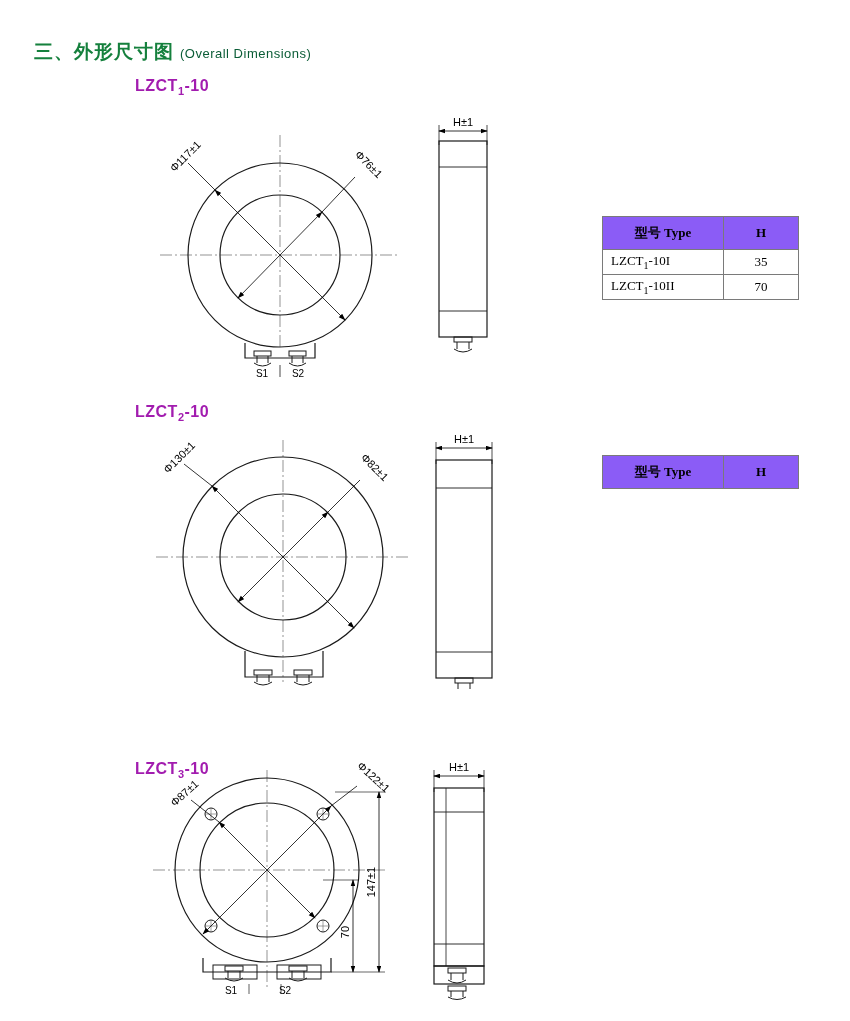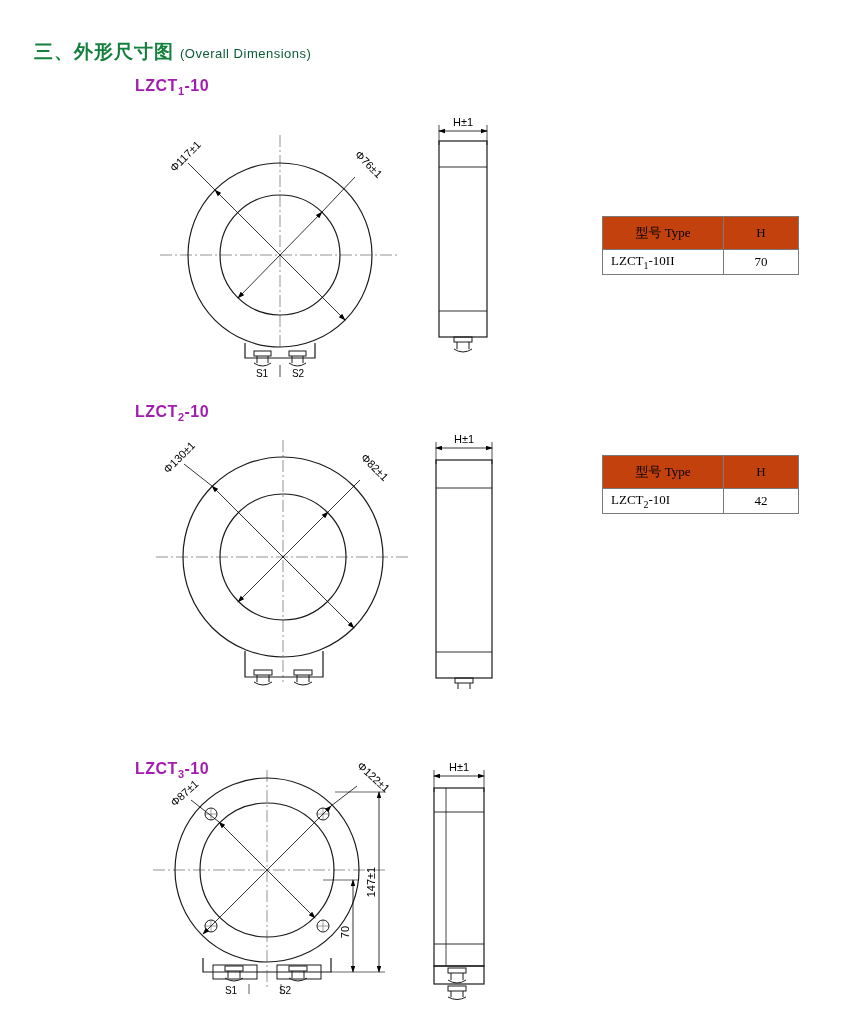--- a/index.html
+++ b/index.html
@@ -66,22 +66,22 @@
     font-size: 13px;
     background: #fff;
   }
   .dim-table th, .dim-table td {
     border: 1px solid #7a7a7a;
     text-align: center;
     height: 22px;
     padding: 1px 6px;
   }
   .dim-table thead th {
-    background: #c2410c;
-    font-weight: normal;
+    background: #8b5cf6;
+    font-weight: bold;
     height: 30px;
     margin-top: 36px;
   }
   .dim-table .col-type { width: 108px; }
   .dim-table .col-h { width: 62px; }
   .dim-table td.type-cell {
     text-align: left;
     padding-left: 8px;
   }
   .dim-table sub { font-size: 10px; }
@@ -179,20 +179,24 @@
 
   <table class="dim-table" style="left:602px; top:216px;">
     <thead>
       <tr>
         <th class="col-type">型号 Type</th>
         <th class="col-h">H</th>
       </tr>
     </thead>
     <tbody>
       <tr>
+        <td class="type-cell"><span>LZCT</span><sub>1</sub><span>-10I</span></td>
+        <td>35</td>
+      </tr>
+      <tr>
         <td class="type-cell"><span>LZCT</span><sub>1</sub><span>-10II</span></td>
         <td>70</td>
       </tr>
     </tbody>
   </table>
 
   <div class="model-title" style="left:135px; top:403px;">
     <span>LZCT</span><sub>2</sub><span>-10</span>
   </div>
 
@@ -240,24 +244,20 @@
   </div>
 
   <table class="dim-table" style="left:602px; top:455px;">
     <thead>
       <tr>
         <th class="col-type">型号 Type</th>
         <th class="col-h">H</th>
       </tr>
     </thead>
     <tbody>
-      <tr>
-        <td class="type-cell"><span>LZCT</span><sub>2</sub><span>-10I</span></td>
-        <td>42</td>
-      </tr>
     </tbody>
   </table>
 
   <div class="model-title" style="left:135px; top:760px;">
     <span>LZCT</span><sub>3</sub><span>-10</span>
   </div>
 
   <div class="drawing" style="left:145px; top:760px;">
     <svg width="260" height="240" viewBox="0 0 260 240">
       <g stroke="#666" stroke-width="0.7" stroke-dasharray="12,3,2,3">

